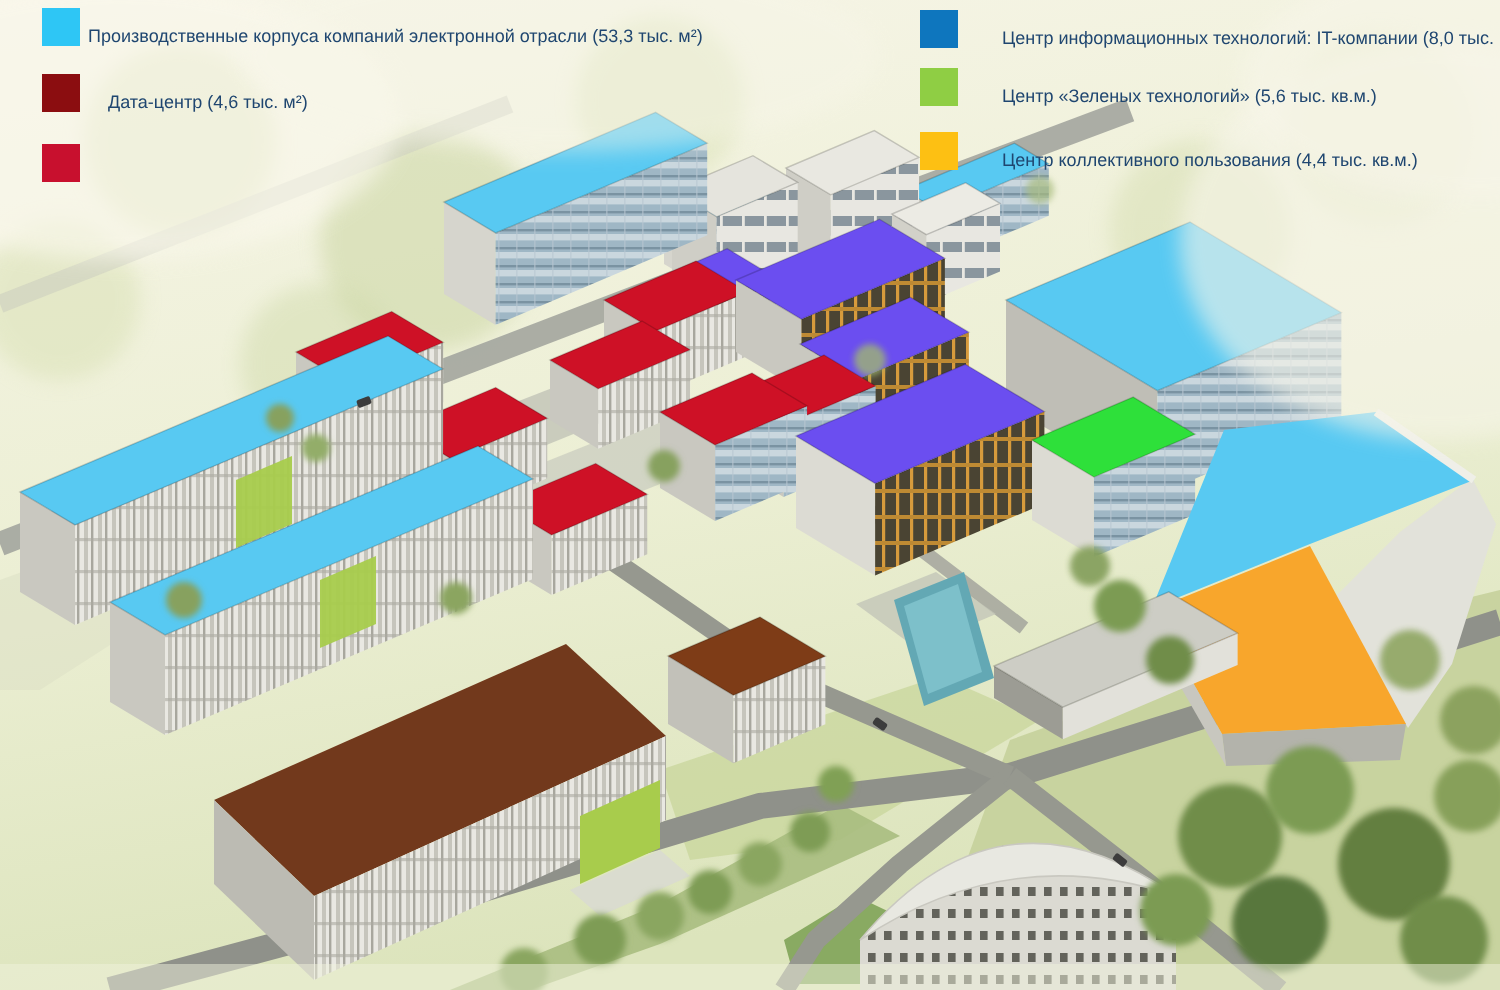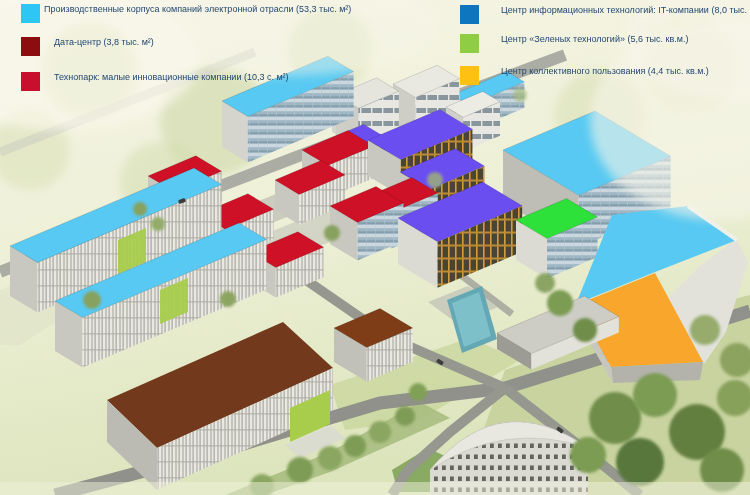--- a/index.html
+++ b/index.html
@@ -1,19 +1,19 @@
 <!DOCTYPE html>
 <html><head>
 <meta charset="utf-8">
 <style>
   html,body{margin:0;padding:0}
   body{width:750px;height:495px;position:relative;overflow:hidden;
        font-family:"Liberation Sans",sans-serif;background:#F2F1E2}
   #scene{position:absolute;left:0;top:0}
-  .lg-item{position:absolute;display:flex;align-items:flex-start;
+  .lg-item{position:absolute;display:flex;align-items:flex-end;
            font-size:9px;line-height:10px;color:#1F4670;white-space:nowrap}
   .sw{width:19px;height:19px;flex:none;display:inline-block}
   .lb{display:inline-block}
   .m4{margin-left:4px}.m14{margin-left:14px}.m22{margin-left:22px}
   .p-l0{left:21px;top:4px}.p-l1{left:21px;top:37px}.p-l2{left:21px;top:72px}
   .p-r0{left:460px;top:5px}.p-r1{left:460px;top:34px}.p-r2{left:460px;top:66px}
 </style>
 </head>
 <body>
 
@@ -253,25 +253,24 @@
   </g>
 </svg>
 
 <div>
   <div class="lg-item p-l0">
     <span class="sw" style="background: rgb(46, 198, 245);"></span>
     <span class="lb m4">Производственные корпуса компаний электронной отрасли (53,3 тыс. м²)</span>
   </div>
   <div class="lg-item p-l1">
     <span class="sw" style="background: rgb(139, 13, 16);"></span>
-    <span class="lb m14">Дата-центр (3,8 тыс. м²)</span>
+    <span class="lb m14">Дата-центр (4,6 тыс. м²)</span>
   </div>
   <div class="lg-item p-l2">
     <span class="sw" style="background: rgb(200, 16, 46);"></span>
-    <span class="lb m14">Технопарк: малые инновационные компании (10,3 с. м²)</span>
   </div>
   <div class="lg-item p-r0">
     <span class="sw" style="background: rgb(14, 118, 190);"></span>
     <span class="lb m22">Центр информационных технологий: IT-компании (8,0 тыс. м²)</span>
   </div>
   <div class="lg-item p-r1">
     <span class="sw" style="background: rgb(143, 206, 68);"></span>
     <span class="lb m22">Центр «Зеленых технологий» (5,6 тыс. кв.м.)</span>
   </div>
   <div class="lg-item p-r2">

